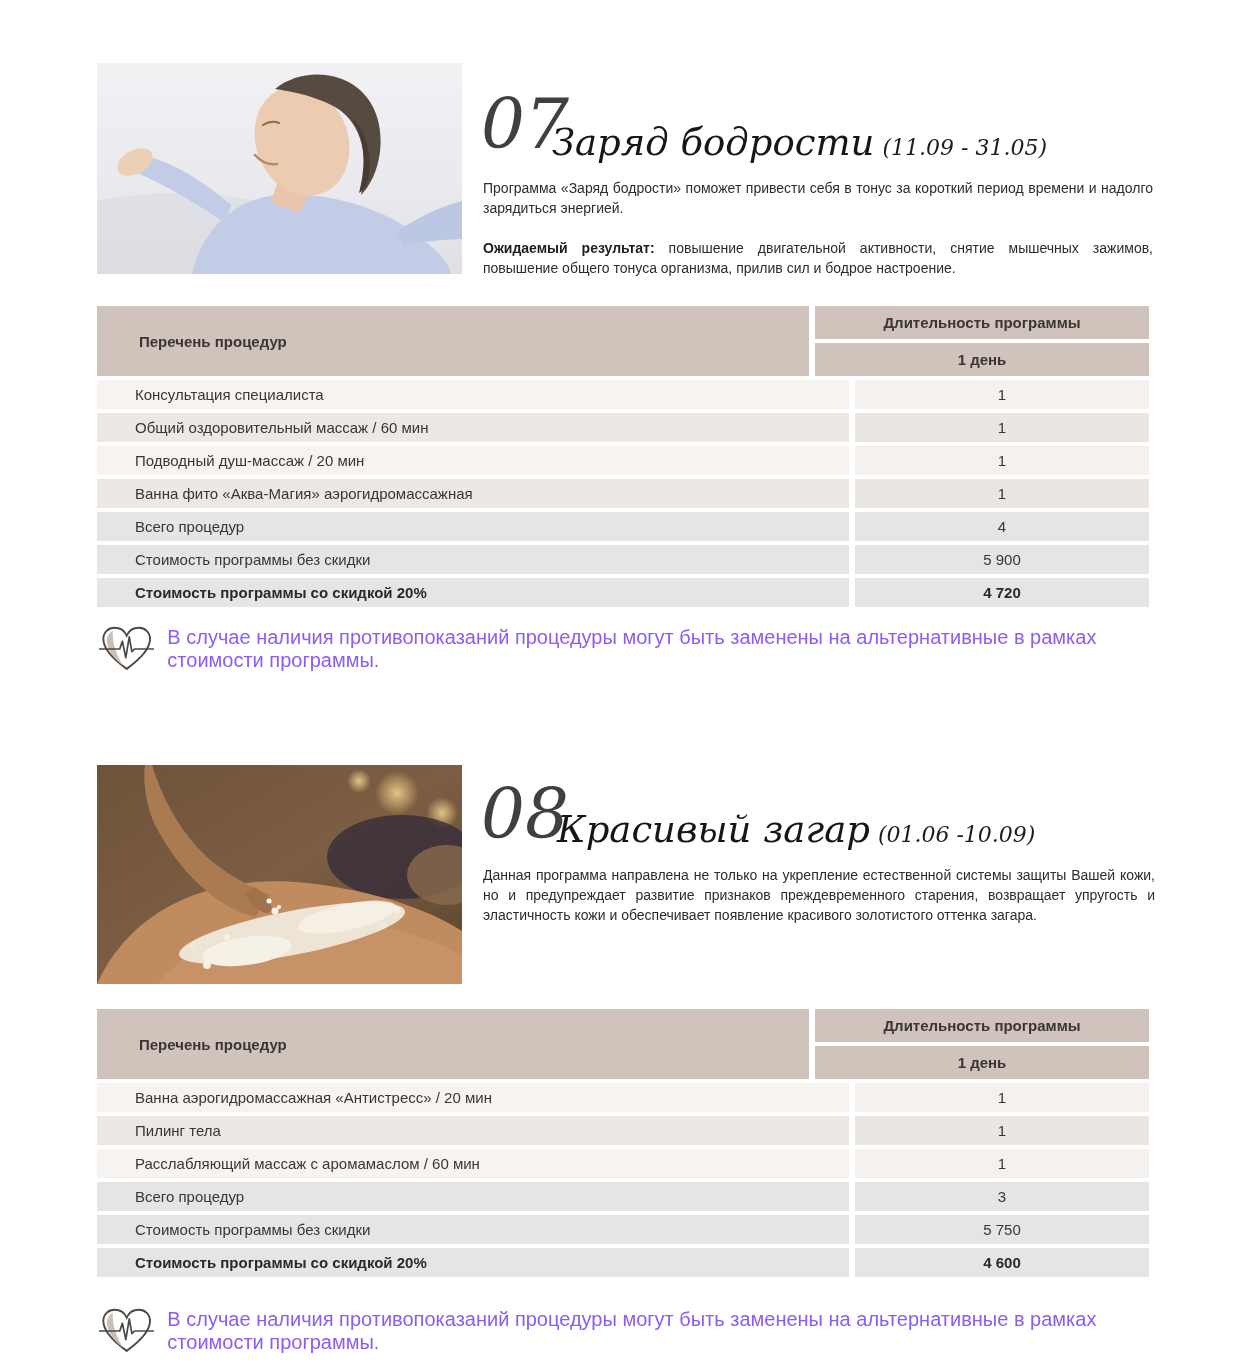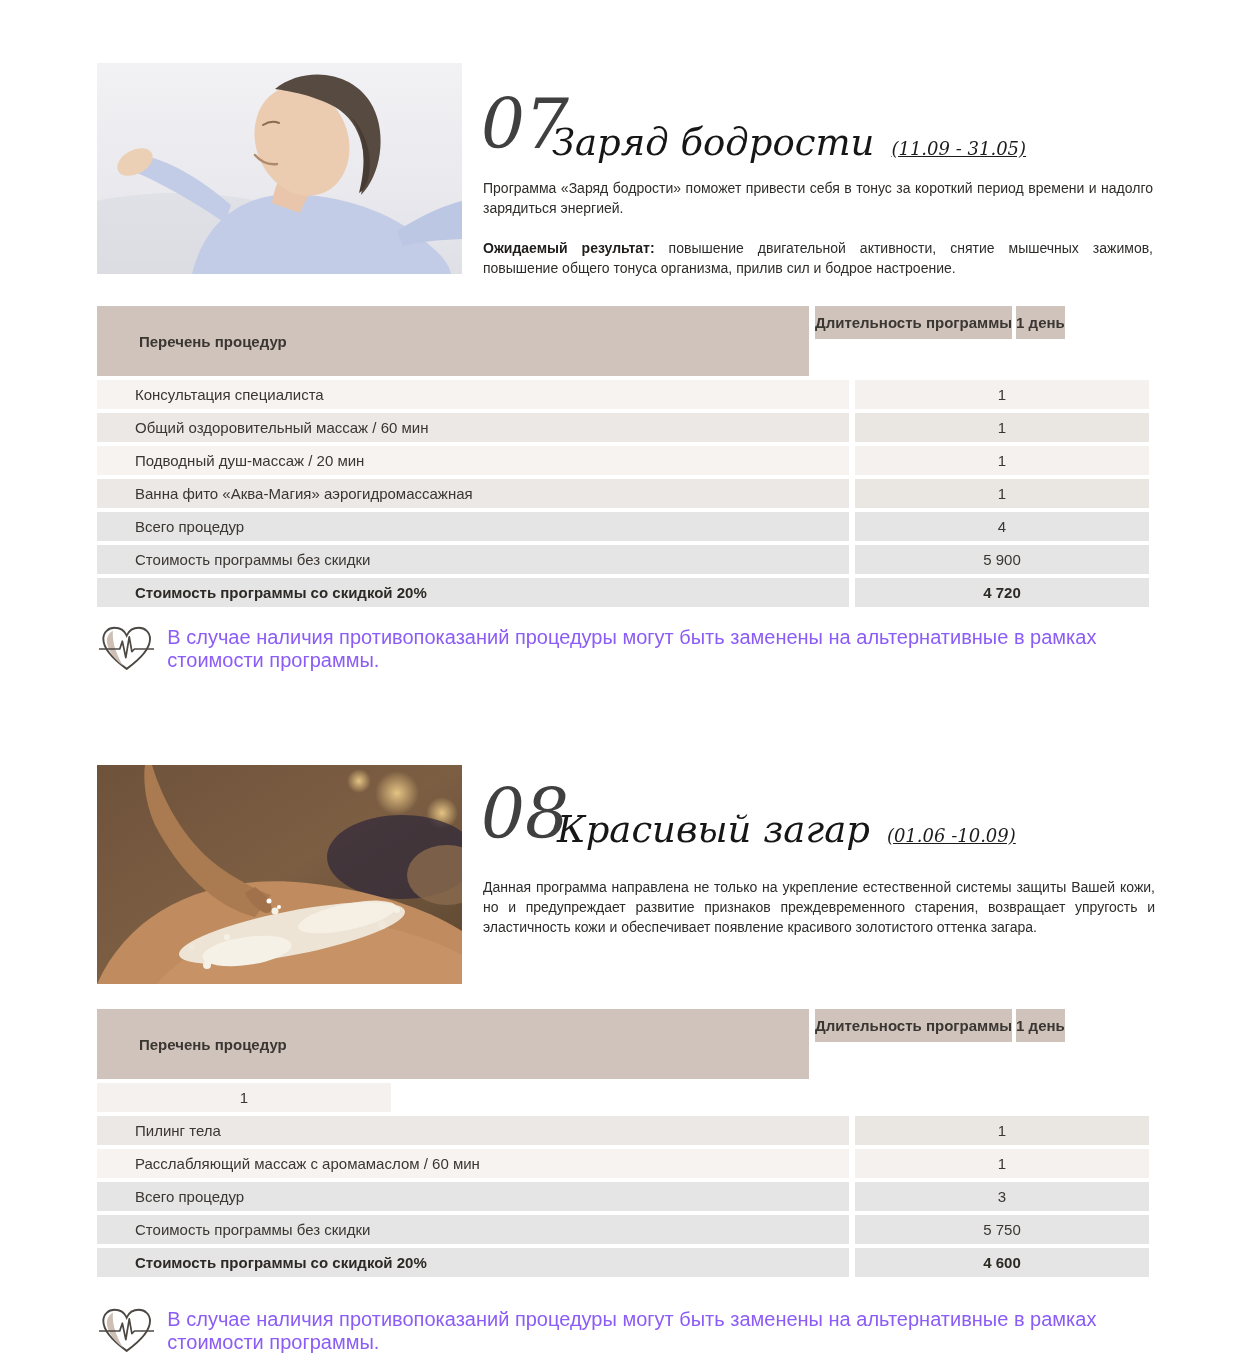--- a/index.html
+++ b/index.html
@@ -9,32 +9,32 @@
 
   
   .photo{overflow:hidden;background:#ddd;}
   .photo svg{display:block;}
 
   
   .sec-num{font-family:"DejaVu Serif", serif;font-style:italic;font-size:69px;
            line-height:0.95;color:#404040;text-align:right;}
   .titleline{white-space:nowrap;font-family:"DejaVu Serif", serif;font-style:italic;color:#161616;}
   .sec-title{font-size:37px;}
-  .sec-dates{font-size:18px;margin-left:17px;color:#1c1c1c;text-decoration:underline;}
+  .sec-dates{font-size:22px;margin-left:8px;color:#1c1c1c;}
 
   
   .para{font-size:14px;line-height:1.42;text-align:justify;color:#2e2c2a;}
   .para b{color:#1f1d1b;}
 
   
   .ptable{width:1052px;font-size:15px;color:#3a3631;}
   .t-head{display:flex;gap:6px;height:70px;}
   .t-head .hleft{width:752px;background:#cfc3bc;display:flex;align-items:center;
                  padding-left:42px;box-sizing:border-box;font-weight:bold;}
-  .t-head .hright{width:354px;display:flex;flex-direction:row;gap:4px;}
+  .t-head .hright{width:354px;display:flex;flex-direction:column;gap:4px;}
   .t-head .hright div{height:33px;background:#cfc3bc;display:flex;align-items:center;
                       justify-content:center;font-weight:bold;}
   .t-row{display:flex;gap:6px;height:29px;margin-top:4px;}
   .t-row .c1{width:752px;display:flex;align-items:center;padding-left:38px;box-sizing:border-box;}
   .t-row .c2{width:294px;display:flex;align-items:center;justify-content:center;}
   .row-a .c1{background:#f7f3f0;}  .row-a .c2{background:#f5f1ee;}
   .row-b .c1{background:#ece8e5;}  .row-b .c2{background:#eae6e2;}
   .row-t .c1,.row-t .c2{background:#e5e5e5;text-align:center;}
   .row-bold{font-weight:bold;color:#2d2a26;}
 
@@ -174,31 +174,32 @@
       <circle cx="172" cy="136" r="2.5" fill="#ffffff"></circle>
         <circle cx="182" cy="142" r="2" fill="#ffffff"></circle>
     </svg>
   </div>
 
   <div class="abs sec-num" style="left:481px;top:782px;">08</div>
   <div class="abs titleline" style="left:557px;top:808px;">
     <span class="sec-title">Красивый загар</span><span class="sec-dates">(01.06 -10.09)</span>
   </div>
 
-  <div class="abs para" style="left:483px;top:866px;width:672px;margin-top:12px;">Данная программа направлена не только на укрепление естественной системы защиты Вашей кожи, но и предупреждает развитие признаков преждевременного старения, возвращает упругость и эластичность кожи и обеспечивает появление красивого золотистого оттенка загара.</div>
+  <div class="abs para" style="left:483px;top:866px;width:672px;">Данная программа направлена не только на укрепление естественной системы защиты Вашей кожи, но и предупреждает развитие признаков преждевременного старения, возвращает упругость и эластичность кожи и обеспечивает появление красивого золотистого оттенка загара.</div>
 
   <div class="abs ptable" style="left:97px;top:1009px;">
     <div class="t-head">
       <div class="hleft">Перечень процедур</div>
       <div class="hright">
         <div>Длительность программы</div>
         <div>1 день</div>
       </div>
     </div>
     <div class="t-row row-a">
+      <div class="c1">Ванна аэрогидромассажная «Антистресс» / 20 мин</div>
       <div class="c2">1</div>
     </div>
     <div class="t-row row-b">
       <div class="c1">Пилинг тела</div>
       <div class="c2">1</div>
     </div>
     <div class="t-row row-a">
       <div class="c1">Расслабляющий массаж с аромамаслом / 60 мин</div>
       <div class="c2">1</div>
     </div>

